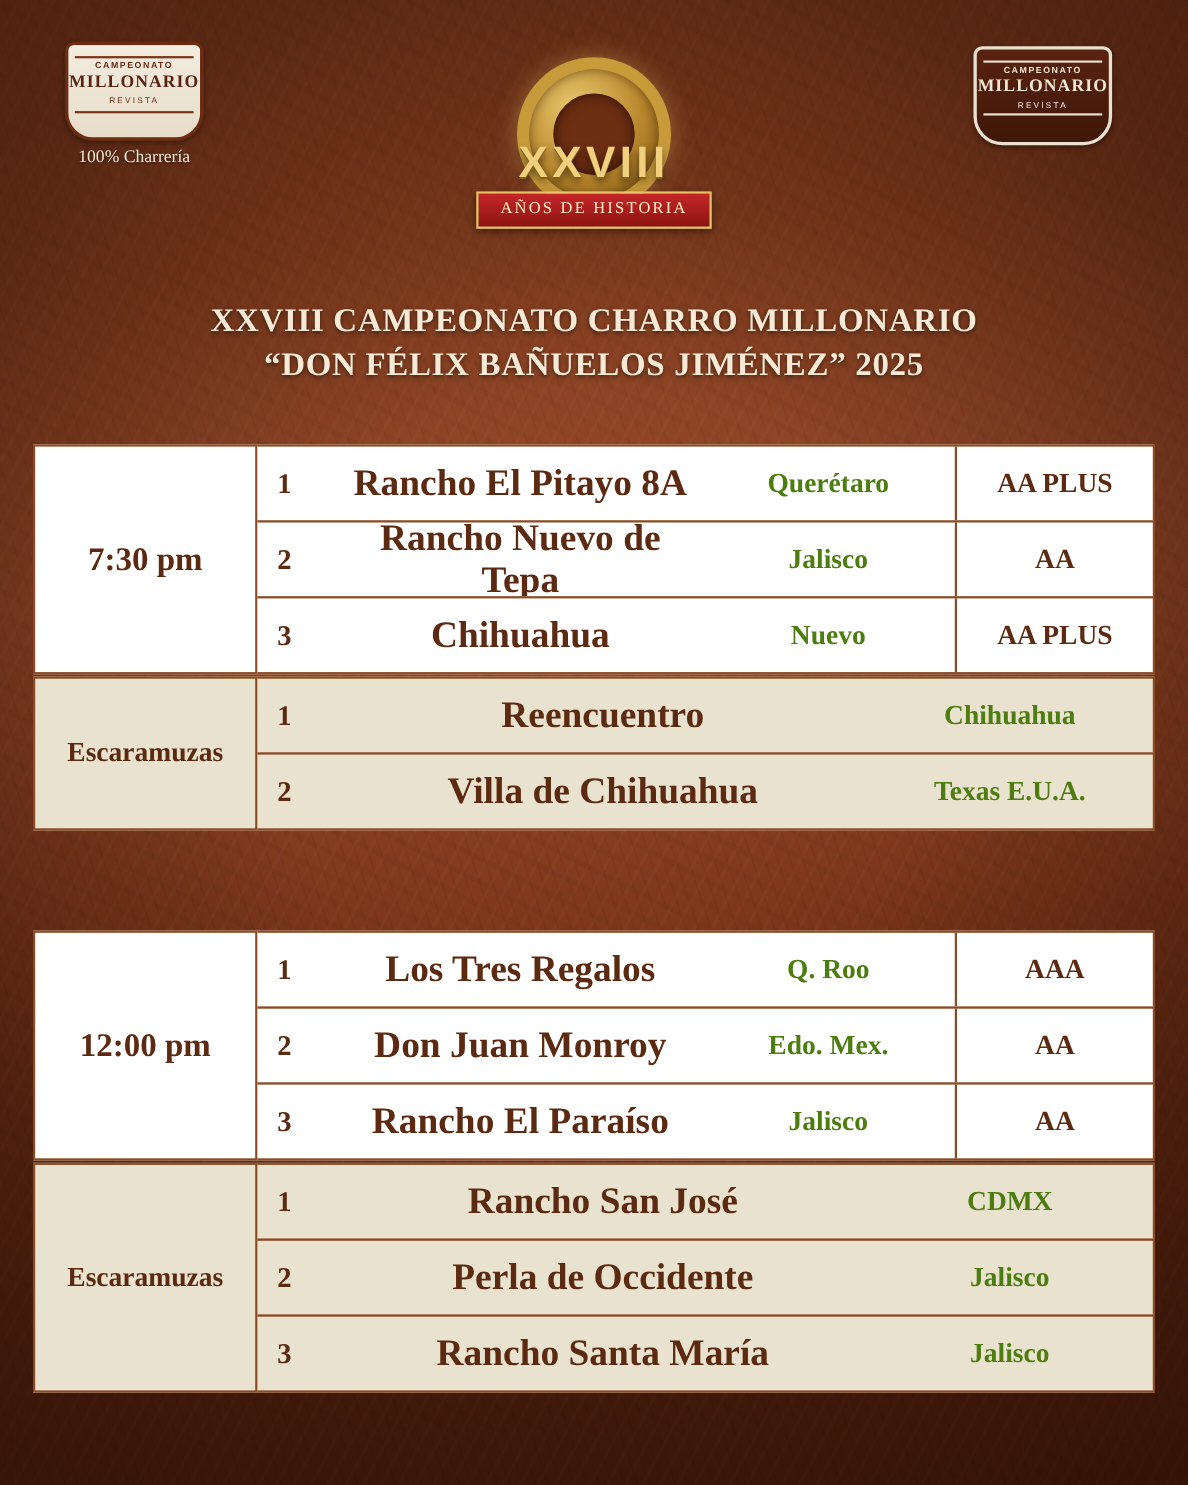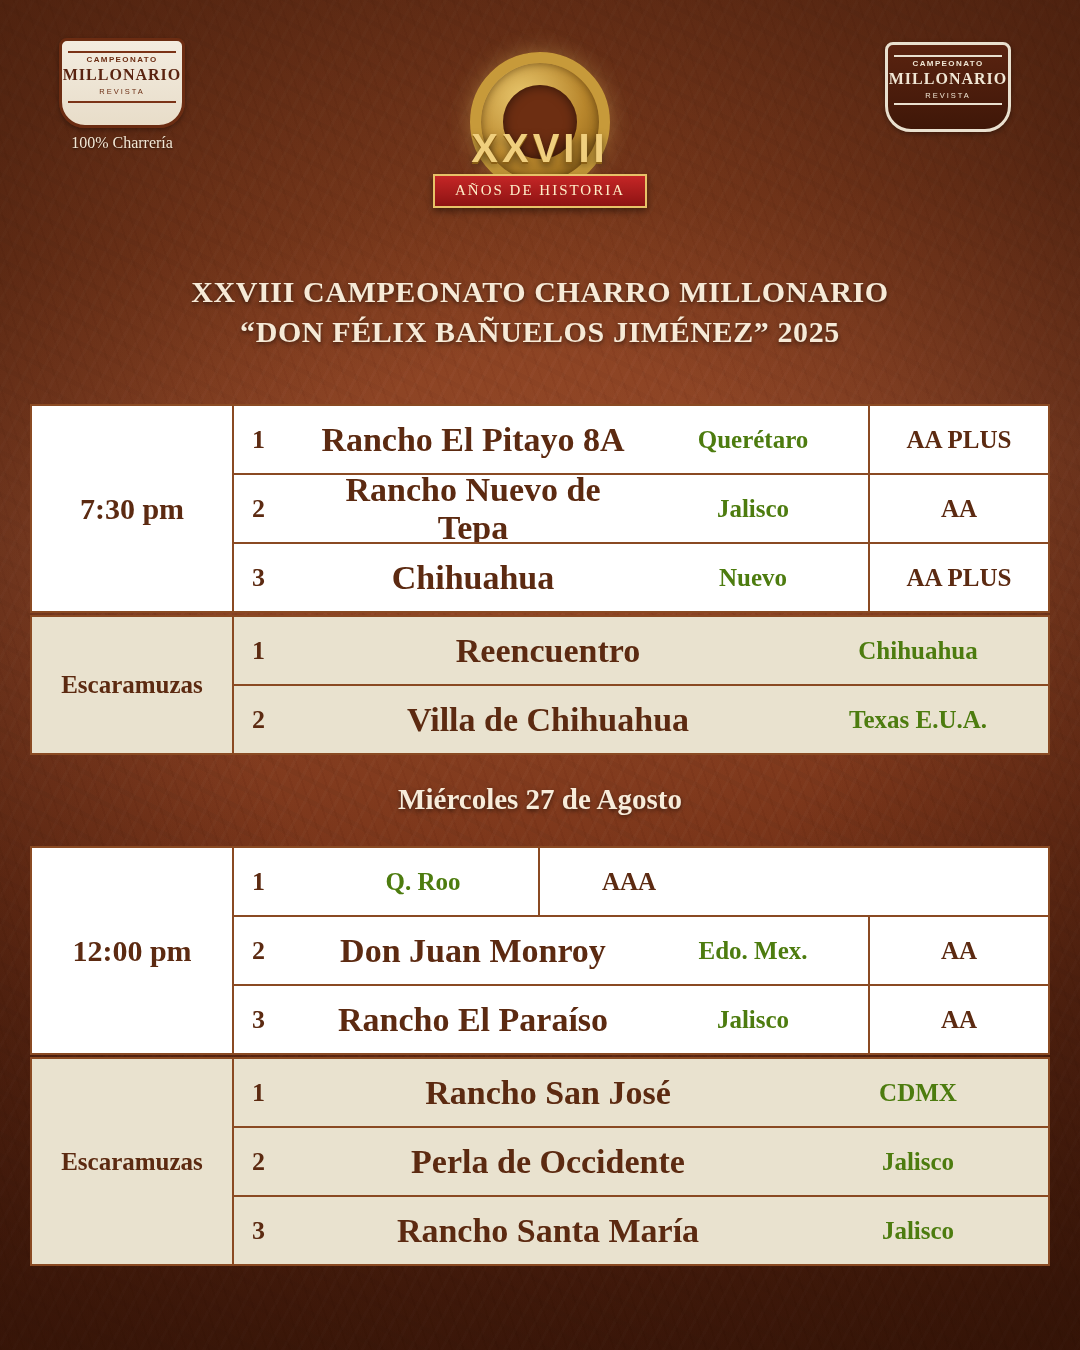--- a/index.html
+++ b/index.html
@@ -390,30 +390,30 @@
           <div class="c-num">2</div>
           <div class="c-team">Villa de Chihuahua</div>
           <div class="c-state">Texas E.U.A.</div>
         </div>
 
       </div>
     </div>
 
   </div>
 
-  <div class="day-heading" id="day-heading-2">Miércoles 27 de Agosto</div>
 
   <div class="block" id="block-2">
 
     <div class="grid theme-white">
       <div class="label-cell">12:00 pm</div>
       <div class="rows">
 
         <div class="row">
           <div class="c-num">1</div>
+          <div class="c-team">Los Tres Regalos</div>
           <div class="c-state">Q. Roo</div>
           <div class="c-cat">AAA</div>
         </div>
 
         <div class="row">
           <div class="c-num">2</div>
           <div class="c-team">Don Juan Monroy</div>
           <div class="c-state">Edo. Mex.</div>
           <div class="c-cat">AA</div>
         </div>

